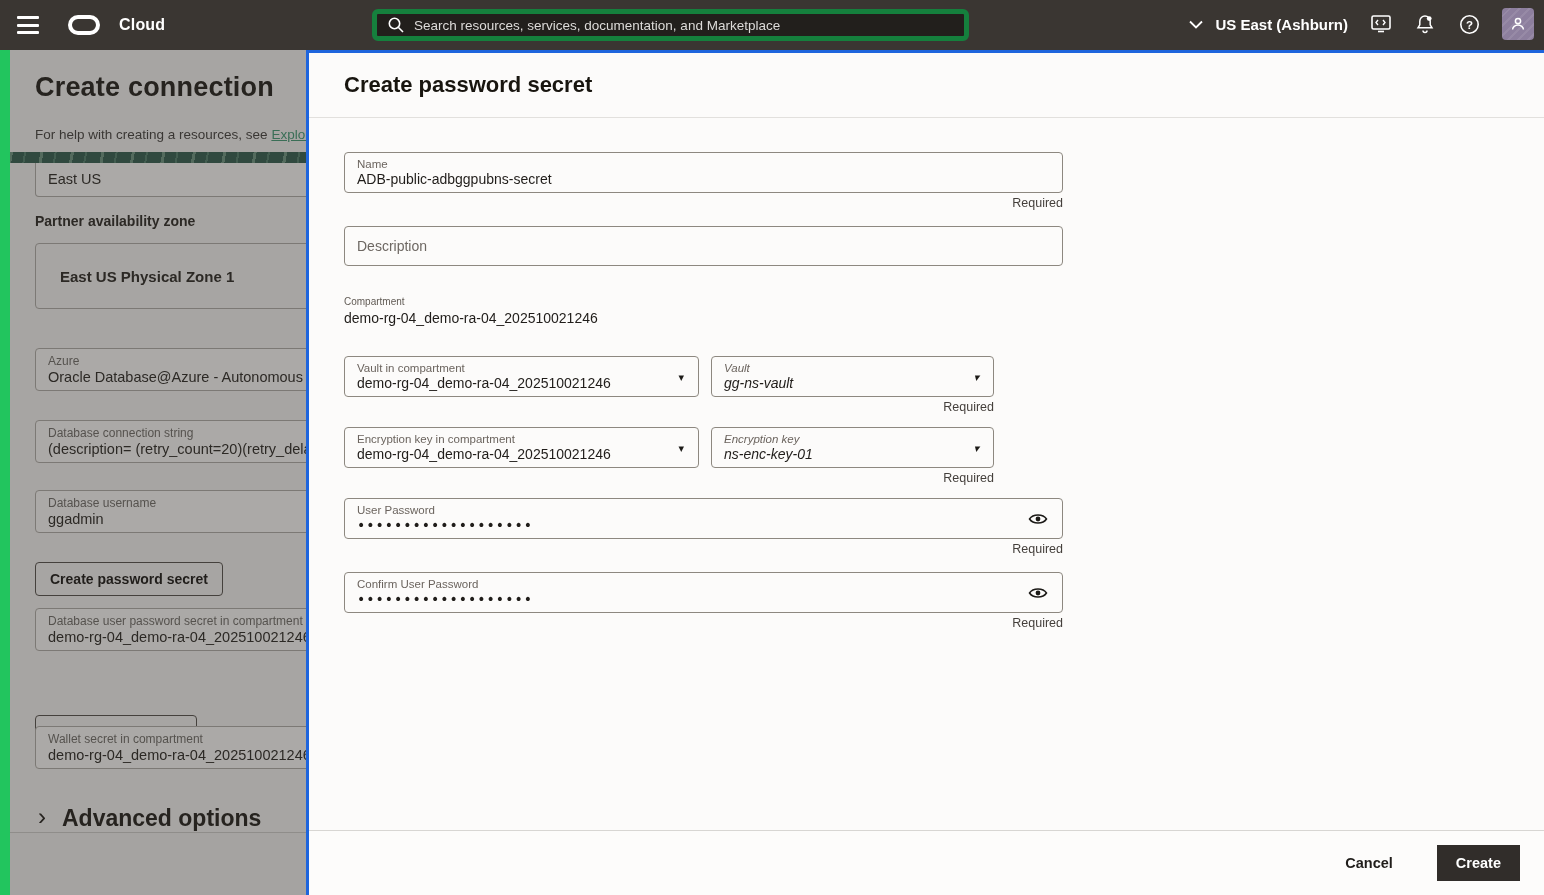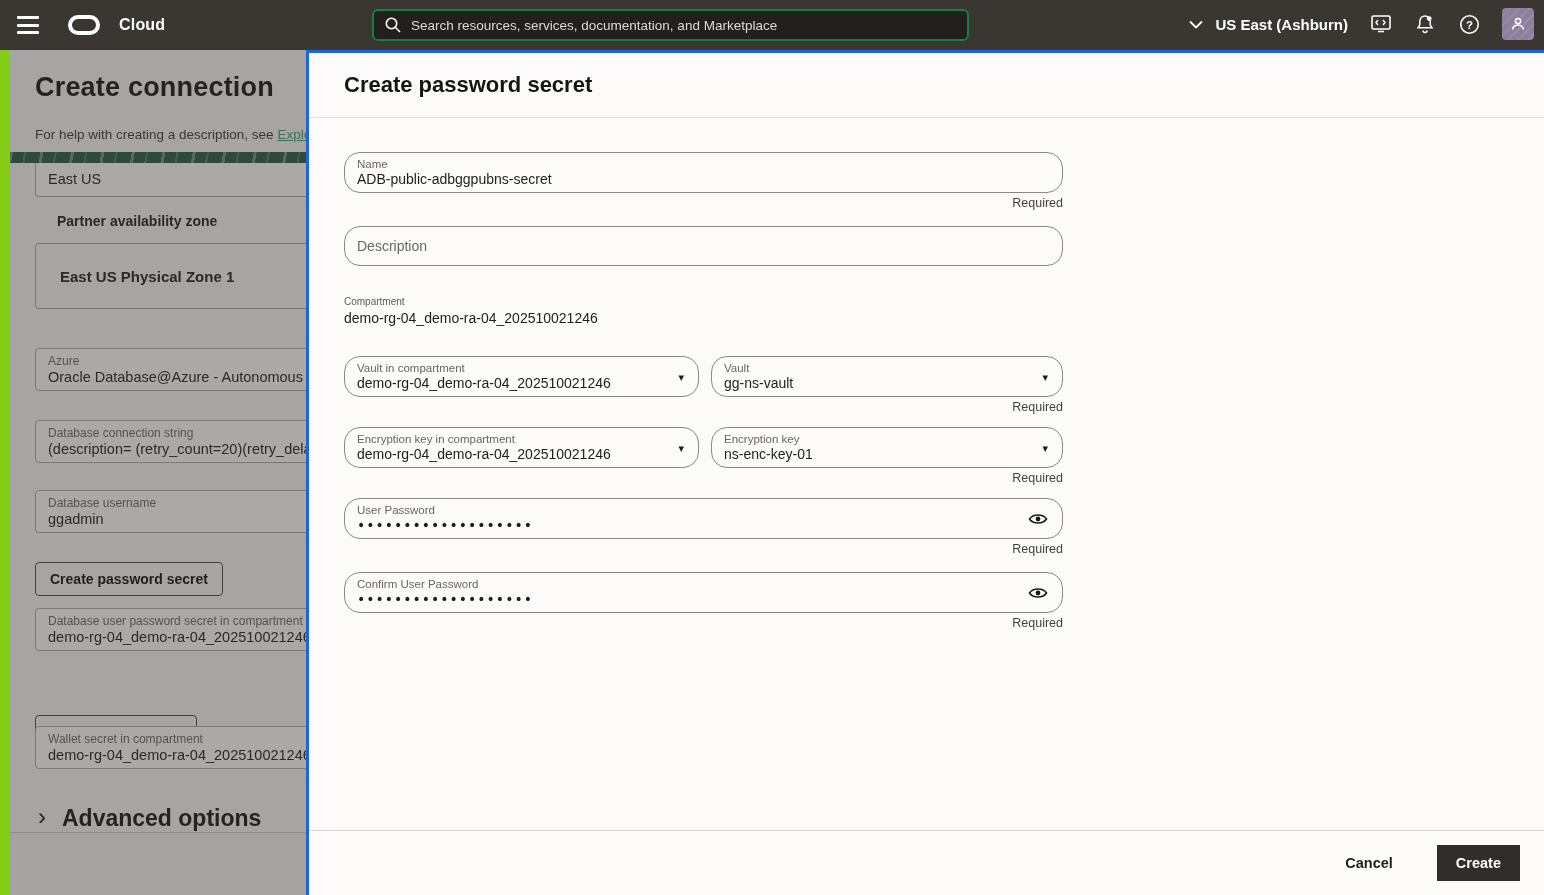--- a/index.html
+++ b/index.html
@@ -9,79 +9,79 @@
 
   
   .topbar { position:absolute; left:0; top:0; width:1544px; height:50px;
     background:#3a3632; display:flex; align-items:center; z-index:30; }
   .hamburger { width:26px; height:20px; margin-left:15px; display:flex; flex-direction:column;
     justify-content:space-between; cursor:pointer; padding:1px 2px; }
   .hamburger span { display:block; height:3px; background:#fff; border-radius:1px; }
   .oracle-logo { width:32px; height:20px; border:4px solid #fff; border-radius:11px; margin-left:27px; }
   .brand { color:#fff; font-size:16px; font-weight:bold; margin-left:19px; letter-spacing:0.2px; }
   .searchbox { position:absolute; left:372px; top:9px; width:597px; height:32px;
-    background:#221f1c; border:2px solid #15803d; border-radius:6px;
+    background:#221f1c; border:5px solid #15803d; border-radius:6px;
     display:flex; align-items:center; padding:0 10px; }
   .searchbox input { flex:1; background:transparent; border:none; outline:none;
     color:#e8e6e4; font-size:13.5px; font-family:"Liberation Sans",sans-serif; margin-left:9px; }
   .searchbox input::placeholder { color:#dddbd9; opacity:1; }
   .top-right { position:absolute; right:10px; top:0; height:48px; display:flex; align-items:center; gap:22px; }
   .region { display:flex; align-items:center; gap:12px; color:#fff; cursor:pointer; }
   .region-label { font-size:15px; font-weight:bold; color:#fff; }
   .top-icon { width:22px; height:22px; display:flex; align-items:center; justify-content:center; cursor:pointer; }
   .avatar { width:32px; height:32px; border-radius:4px; cursor:pointer;
     background:repeating-linear-gradient(135deg,#8d7f9e 0 5px,#978aa6 5px 7px);
     display:flex; align-items:center; justify-content:center; }
 
   
-  .left-region { position:absolute; left:0; top:50px; width:306px; height:845px; background:#84cc16; }
+  .left-region { position:absolute; left:0; top:50px; width:306px; height:845px; background:#22c55e; }
   .conn-panel { position:absolute; left:10px; top:0; width:296px; height:782px;
     background:#a7a5a3; overflow:hidden; }
   .conn-title { margin:22px 0 0 25px; font-size:27px; font-weight:bold; color:#26231f; letter-spacing:0.2px; }
   .conn-help { margin:24px 0 0 25px; font-size:13.5px; color:#3a3734; white-space:nowrap; }
   .conn-help a { color:#3a6e56; text-decoration:underline; }
   .green-strip { position:absolute; left:0; top:102px; width:296px; height:11px; background:#30493f;
     background-image:repeating-linear-gradient(100deg,rgba(150,170,150,.35) 0 3px,rgba(0,0,0,0) 3px 14px,rgba(120,150,130,.25) 14px 16px,rgba(0,0,0,0) 16px 30px); }
   .g-field { position:absolute; left:25px; width:290px; border:1px solid #7c7975; border-radius:4px;
     background:#abA9a7; padding:5px 12px; overflow:hidden; white-space:nowrap; }
   .g-field .g-label { font-size:12px; color:#55524e; display:block; }
   .g-field .g-value { font-size:14.5px; color:#2c2925; display:block; margin-top:1px; }
   .g-card { position:absolute; left:25px; top:193px; width:290px; height:66px; border:1px solid #7c7975;
     border-radius:4px; display:flex; align-items:center; padding-left:24px;
     font-size:15px; font-weight:bold; color:#2c2925; }
-  .g-heading { position:absolute; left:25px; top:163px; font-size:14px; font-weight:bold; color:#2c2925;margin-left:22px; }
+  .g-heading { position:absolute; left:25px; top:163px; font-size:14px; font-weight:bold; color:#2c2925; }
   .g-btn { position:absolute; left:25px; border:1px solid #45413d; border-radius:4px;
     padding:8px 14px; font-size:14px; font-weight:bold; color:#211e1b; background:transparent; white-space:nowrap; }
   .advanced { position:absolute; left:28px; top:755px; display:flex; align-items:center; gap:16px; }
   .advanced .chev { font-size:24px; color:#26231f; line-height:1; transform:translateY(-2px); }
   .advanced .adv-label { font-size:23px; font-weight:bold; color:#26231f; }
   .left-footer { position:absolute; left:10px; top:782px; width:296px; height:63px;
     background:#a5a3a1; border-top:1px solid #8f8d8a; }
 
   
   .secret-panel { position:absolute; left:306px; top:50px; width:1238px; height:845px;
     background:#fcfbfa; border-left:3px solid #1e65dd; border-top:3px solid #1e65dd;
     display:flex; flex-direction:column; z-index:10; }
   .sp-header { height:65px; flex:none; border-bottom:1px solid #e2e0dd; display:flex; align-items:center; }
   .sp-title { margin-left:35px; font-size:22px; font-weight:bold; color:#18150f; }
   .sp-body { flex:1; overflow:hidden; padding:34px 0 0 35px; }
-  .fld { position:relative; width:719px; border:1px solid #8d8880; border-radius:16px;
+  .fld { position:relative; width:719px; border:1px solid #8d8880; border-radius:4px;
     background:#fcfbfa; padding:5px 12px; min-height:40px; }
   .fld .f-label { display:block; font-size:11.5px; color:#6b645e; }
   .fld .f-value { display:block; font-size:14px; color:#201d1a; margin-top:1px; white-space:nowrap; overflow:hidden; }
   .fld.placeholder-only { display:flex; align-items:center; height:40px; }
   .fld.placeholder-only .f-label { font-size:14px; color:#6d6762; }
   .required { width:719px; text-align:right; font-size:12.5px; color:#443f3b; margin-top:3px; }
   .half-row { display:flex; gap:12px; width:719px; }
   .half-row .col { display:flex; flex-direction:column; }
   .sel { position:relative; cursor:pointer; }
   .sel .caret { position:absolute; right:14px; top:50%; transform:translateY(-46%);
     font-size:11px; color:#1c1a17; }
   .sel1 { width:355px; }
-  .sel2 { width:352px; }
+  .sel2 { width:283px;font-style:italic; }
   .half-row .required { width:100%; }
   .static-label { font-size:10px; color:#605a54; }
   .static-value { font-size:14px; color:#201d1a; margin-top:3px; }
   .pwd-fld { padding-right:52px; }
   .dots { font-size:12px; letter-spacing:1px; color:#1c1a17; font-family:"DejaVu Sans",sans-serif; }
   .eye-btn { position:absolute; right:12px; top:50%; transform:translateY(-50%);
     width:24px; height:24px; display:flex; align-items:center; justify-content:center;
     background:none; border:none; cursor:pointer; }
   .sp-footer { flex:none; height:65px; border-top:1px solid #d8d6d3; background:#fdfcfb;
     display:flex; align-items:center; justify-content:flex-end; padding-right:24px; gap:44px; }
@@ -157,21 +157,21 @@
             </svg>
         </span>
       </div>
     </div>
   </div>
 
   <div class="left-region">
     <div class="conn-panel">
       <div class="conn-title">Create connection</div>
       <div class="conn-help">
-        <span>For help with creating a description, see </span><a href="#">Explore</a>
+        <span>For help with creating a resources, see </span><a href="#">Explore</a>
       </div>
       <div class="green-strip"></div>
 
       <div class="g-field" style="top:113px; border-top:none; border-radius:0 0 4px 4px; padding-top:8px; padding-bottom:9px;">
         <span class="g-value" style="margin-top:0;">East US</span>
       </div>
 
       <div class="g-heading">Partner availability zone</div>
       <div class="g-card">
         <span>East US Physical Zone 1</span>

